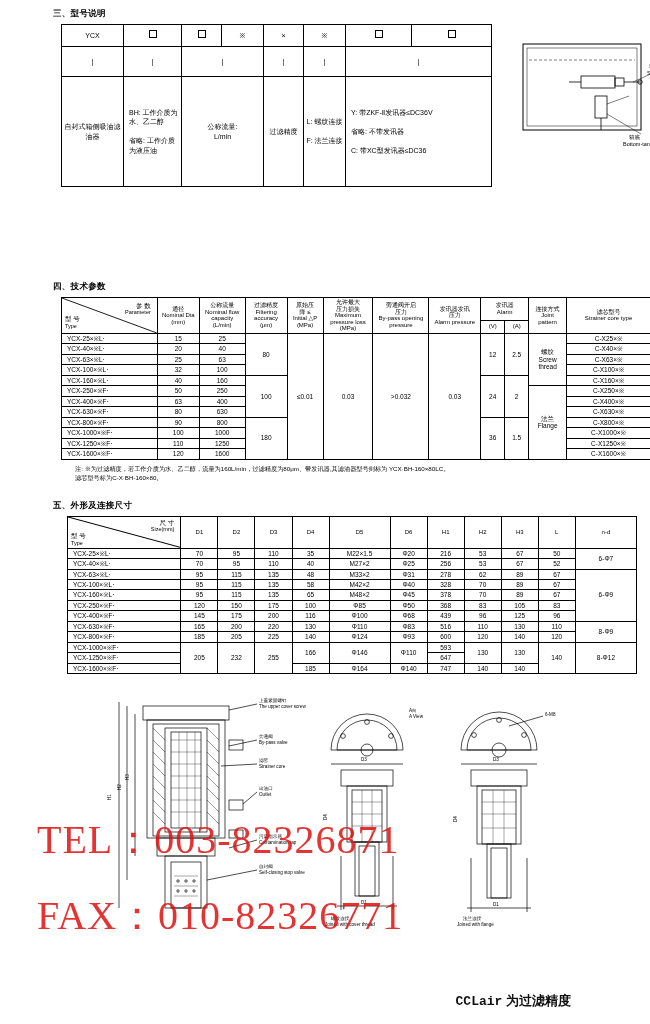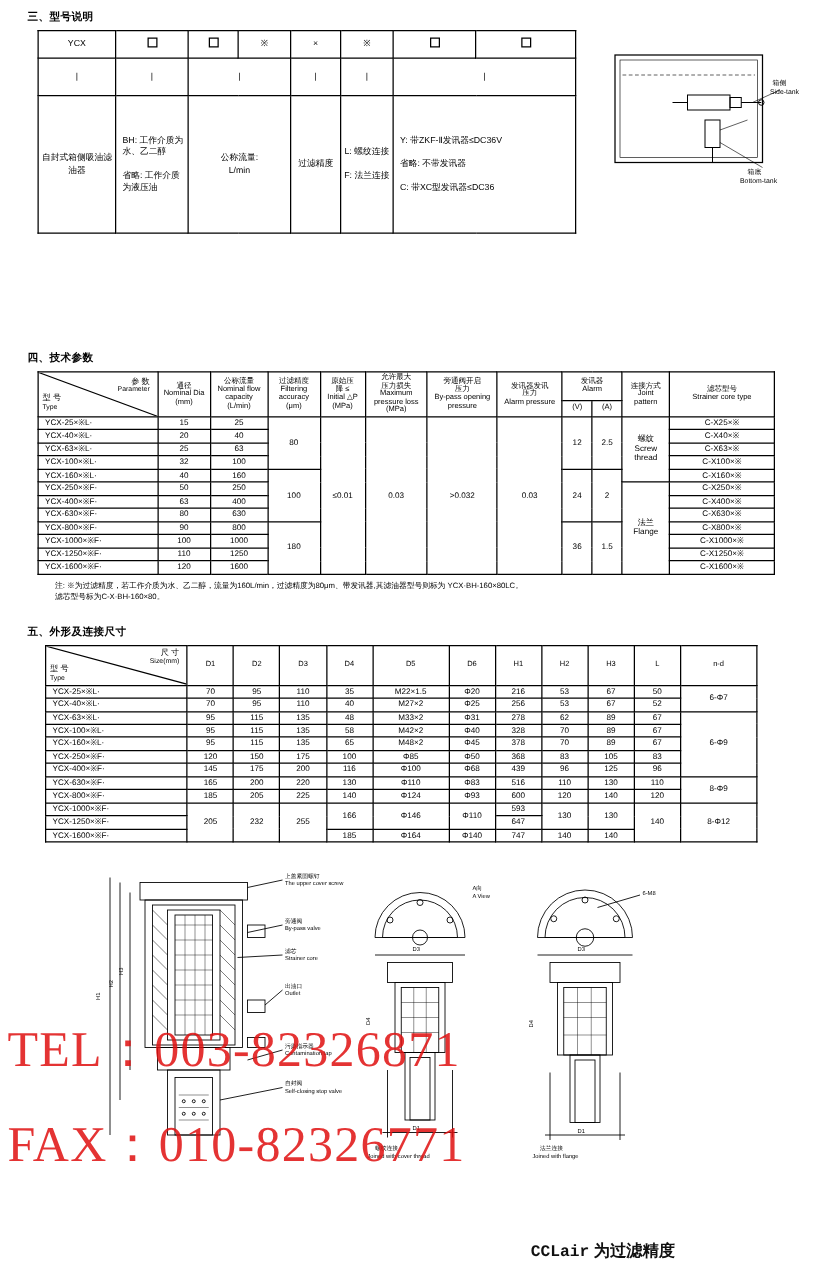--- a/index.html
+++ b/index.html
@@ -4,21 +4,21 @@
 <style>
   * { box-sizing: border-box; }
   html, body {
     margin: 0; padding: 0;
     width: 650px; height: 1024px;
     background: #ffffff;
     font-family: "Liberation Sans", sans-serif;
     color: #000;
     overflow: hidden;
   }
-  .page { position: relative; width: 554px; height: 1024px; }
+  .page { position: relative; width: 554px; height: 1024px; margin-left: 31px; }
 
   .sec-title {
     font-size: 8.5px;
     font-weight: bold;
     margin: 0 0 4px 22px;
     letter-spacing: .3px;
   }
 
   
   .s3wrap { position: relative; margin: 0 0 0 0; }

